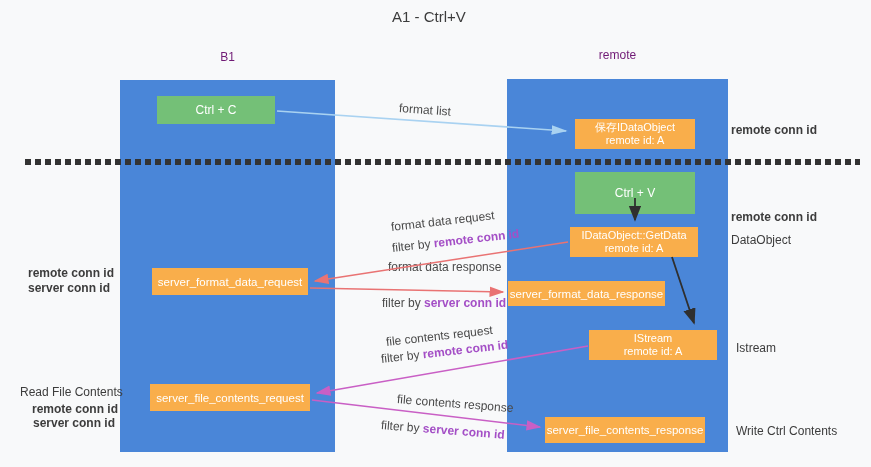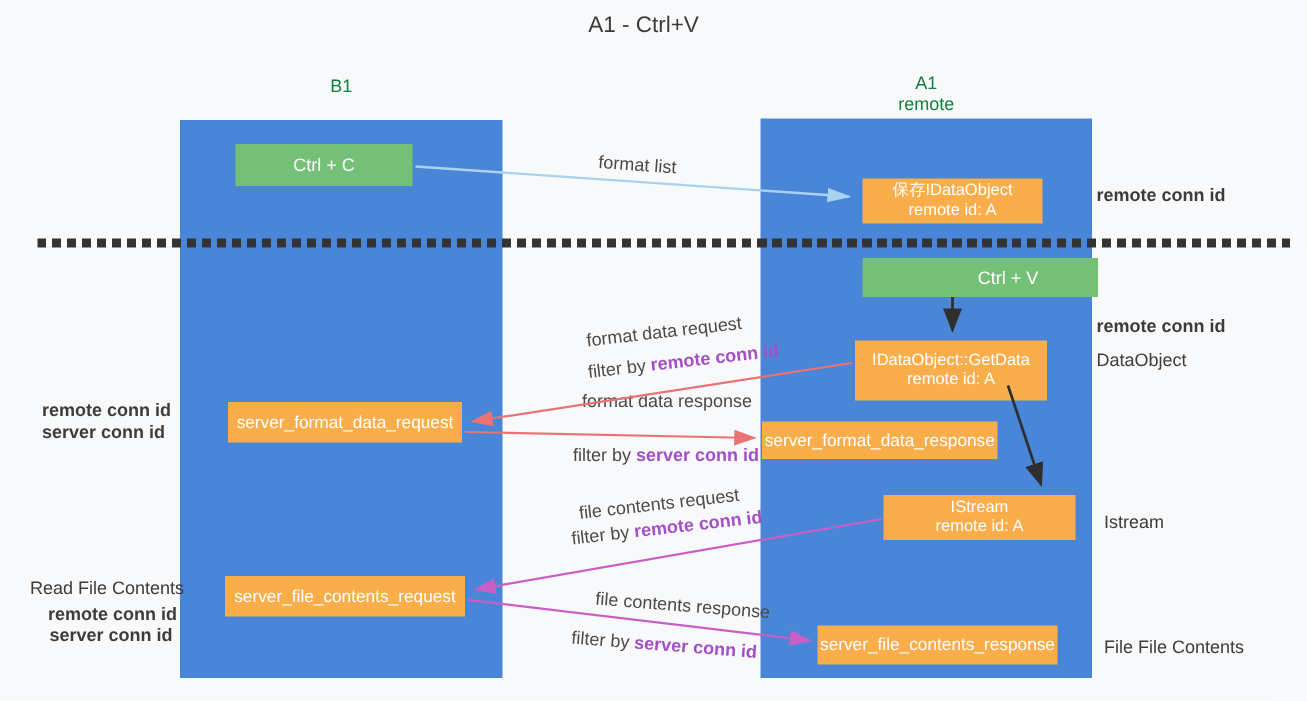--- a/index.html
+++ b/index.html
@@ -13,21 +13,21 @@
   .title {
     top:7px; left:0; width:858px; text-align:center;
     font-size:15px; line-height:20px; color:#3c3c3c;
   }
   .lane {
     background:#4a86d8;
   }
   .lane-left  { left:120px; top:80px; width:215px; height:372px; }
   .lane-right { left:507px; top:79px; width:221px; height:373px; }
   .lane-header {
-    text-align:center; font-size:12px; line-height:14px; color:#15803d;
+    text-align:center; font-size:12px; line-height:14px; color:#701a75;
   }
   .hdr-left  { left:120px; top:50px; width:215px; }
   .hdr-right { left:507px; top:48px; width:221px; }
   .node {
     display:flex; flex-direction:column; align-items:center; justify-content:center;
     color:#ffffff; text-align:center; white-space:nowrap;
   }
   .green  { background:#74c077; }
   .orange { background:#f9ae4b; }
   .fs12 { font-size:12px; }
@@ -51,43 +51,42 @@
 <div class="page">
 
   <div class="abs title">
     <div>A1 - Ctrl+V</div>
   </div>
 
   <div class="abs lane-header hdr-left">
     <div>B1</div>
   </div>
   <div class="abs lane-header hdr-right">
-    <div>A1</div>
     <div>remote</div>
   </div>
 
   <div class="abs lane lane-left"></div>
   <div class="abs lane lane-right"></div>
 
   <div class="abs divider"></div>
 
   <div class="abs node green fs12" style="left:157px;top:96px;width:118px;height:28px;align-items:center;">
     <span>Ctrl + C</span>
   </div>
 
   <div class="abs node orange fs11" style="left:575px;top:119px;width:120px;height:30px;">
     <span>保存IDataObject</span>
     <span>remote id: A</span>
   </div>
 
-  <div class="abs node green fs12" style="left:575px;top:172px;width:120px;height:26px;padding-left:37px;">
+  <div class="abs node green fs12" style="left:575px;top:172px;width:120px;height:42px;">
     <span>Ctrl + V</span>
   </div>
 
-  <div class="abs node orange fs11" style="left:570px;top:227px;width:128px;height:40px;">
+  <div class="abs node orange fs11" style="left:570px;top:227px;width:128px;height:30px;">
     <span>IDataObject::GetData</span>
     <span>remote id: A</span>
   </div>
 
   <div class="abs node orange fs11" style="left:589px;top:330px;width:128px;height:30px;">
     <span>IStream</span>
     <span>remote id: A</span>
   </div>
 
   <div class="abs node orange fs115" style="left:152px;top:268px;width:156px;height:27px;">
@@ -125,21 +124,21 @@
 
   <div class="abs elabel" style="left:397px;top:392px;transform:rotate(4.5deg);">file contents response</div>
   <div class="abs elabel" style="left:381px;top:418px;transform:rotate(4.5deg);">
     <span>filter by </span><span class="purple">server conn id</span>
   </div>
 
   <div class="abs plain purple" style="left:731px;top:123px;">remote conn id</div>
   <div class="abs plain purple" style="left:731px;top:210px;">remote conn id</div>
   <div class="abs plain" style="left:731px;top:233px;">DataObject</div>
   <div class="abs plain" style="left:736px;top:341px;">Istream</div>
-  <div class="abs plain" style="left:736px;top:424px;">File File Contents</div>
+  <div class="abs plain" style="left:736px;top:424px;">Write Ctrl Contents</div>
 
   <div class="abs plain purple" style="left:28px;top:266px;">remote conn id</div>
   <div class="abs plain greentx" style="left:28px;top:281px;">server conn id</div>
   <div class="abs plain" style="left:20px;top:385px;">Read File Contents</div>
   <div class="abs plain purple" style="left:32px;top:402px;">remote conn id</div>
   <div class="abs plain greentx" style="left:33px;top:416px;">server conn id</div>
 
   <svg class="edges" width="871" height="467" viewBox="0 0 871 467">
     <defs>
       <marker id="m-blue" markerWidth="11" markerHeight="8" refX="9" refY="3" orient="auto">

